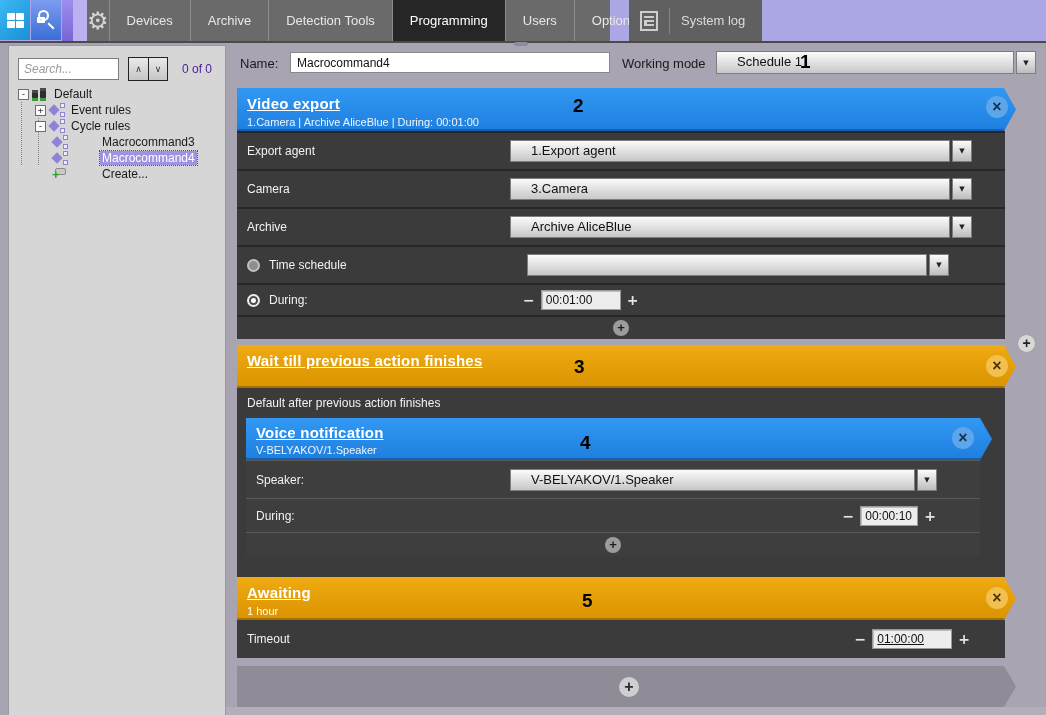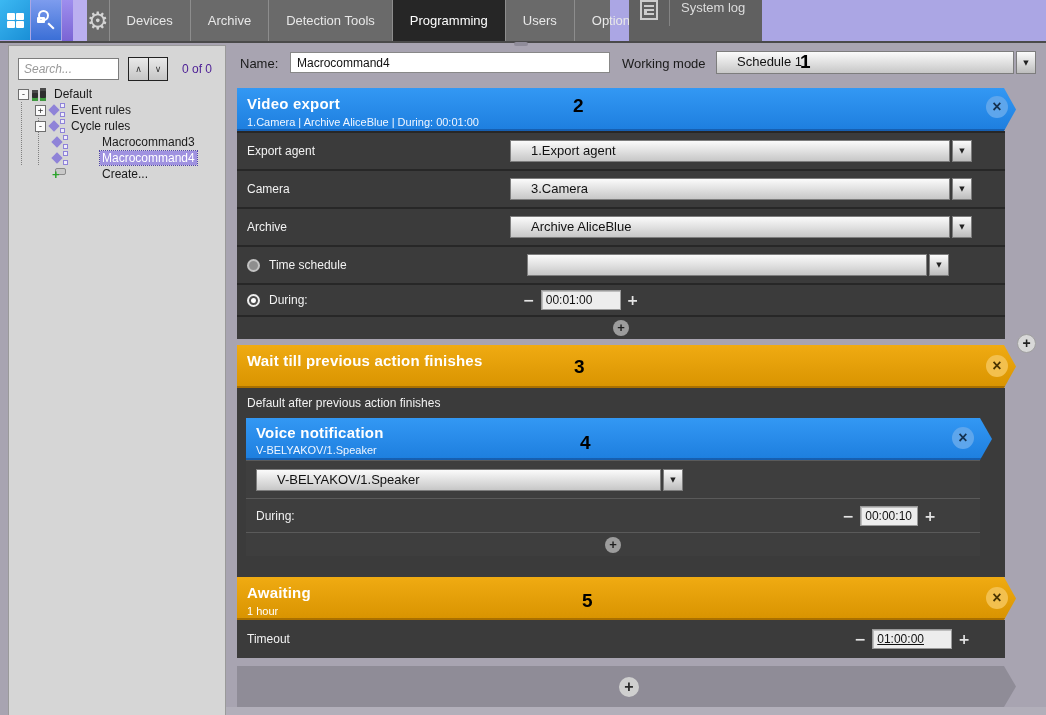--- a/index.html
+++ b/index.html
@@ -23,21 +23,21 @@
   .mag-box { position:absolute; left:6px; top:17px; width:8px; height:6px; background:#fff; border-radius:1px;
     font-size:4px; color:#3b6fd6; text-align:center; line-height:6px; font-weight:bold; }
   .strip1 { position:absolute; left:62px; top:0; width:11px; height:41px; background:linear-gradient(#9e8eee,#7a64d4); }
   .strip2 { position:absolute; left:73px; top:0; width:14px; height:41px; background:#bbb0f0; }
   .navbar { position:absolute; left:87px; top:0; width:523px; height:41px; background:#6a6a6a; display:flex; align-items:stretch; }
   .gearbox { width:46px; display:flex; align-items:center; justify-content:center; border-right:1px solid #8d8d8d; }
   .gear { font-family:"DejaVu Sans",sans-serif; font-size:24px; color:#d4d4d4; line-height:1; }
   .tab { display:flex; align-items:center; padding:0 17px; font-size:13px; color:#e8e8e8; border-right:1px solid #8d8d8d; white-space:nowrap; }
   .tab.active { background:#262626; color:#fff; }
   .nav-fill { flex:1; }
-  .syslog { position:absolute; left:629px; top:0; width:133px; height:41px; background:#606060; display:flex; }
+  .syslog { position:absolute; left:629px; top:0; width:133px; height:41px; background:#606060; display:flex; align-items:center; }
   .doc-ico { width:18px; height:20px; border:2px solid #cdcdcd; margin-left:11px; position:relative; background:#606060; }
   .doc-ico i { position:absolute; right:2px; height:2px; background:#cdcdcd; width:8px; }
   .doc-ico i:nth-child(1){ top:3px; width:10px; left:2px; }
   .doc-ico i:nth-child(2){ top:7px; }
   .doc-ico i:nth-child(3){ top:11px; }
   .doc-ico b { position:absolute; left:2px; top:7px; width:3px; height:6px; background:#cdcdcd; }
   .syslog-sep { width:1px; height:26px; background:#848484; margin:0 11px; }
   .syslog-label { font-size:13px; color:#dcdcdc; }
   .splitter-notch { position:absolute; left:514px; top:42px; width:14px; height:4px; background:#8f8c99; border-radius:2px; }
 
@@ -85,21 +85,21 @@
   .dd-btn span { font-family:"DejaVu Sans",sans-serif; font-size:7px; color:#222; }
   .wm-dd { position:absolute; left:716px; top:51px; width:320px; height:23px; }
 
   
   .panel { position:absolute; left:237px; width:768px; }
   .hdr { position:relative; height:43px; padding:7px 0 0 10px; color:#fff;
     clip-path:polygon(0 0, calc(100% - 12px) 0, 100% 50%, calc(100% - 12px) 100%, 0 100%); }
   .hdr-w779 { width:779px; }
   .hdr-blue { background:linear-gradient(#3398f4,#1d7ede); box-shadow:inset 0 -2px 0 rgba(0,0,40,.25); }
   .hdr-orange { background:linear-gradient(#f0ab12,#d89300); box-shadow:inset 0 -2px 0 rgba(60,30,0,.3); }
-  .hdr-title { font-size:15px; font-weight:bold; letter-spacing:.2px; }
+  .hdr-title { font-size:15px; font-weight:bold; letter-spacing:.2px;text-decoration:underline; }
   .hdr-sub { font-size:11px; margin-top:4px; color:#f0f6ff; }
   .hdr-orange .hdr-sub { color:#fff; }
   .xbtn { position:absolute; width:22px; height:22px; border-radius:50%; text-align:center; line-height:21px;
     font-size:16px; font-weight:bold; }
   .xbtn-blue { background:#5ea6ec; color:#14304e; }
   .xbtn-orange { background:#f3c04e; color:#4a3400; }
   .rows { background:#3b3b3b; }
   .row { height:38px; display:flex; align-items:center; padding:0 10px; color:#f2f2f2; font-size:12px;
     border-top:2px solid #272727; background:#3b3b3b; }
   .lbl-a { width:263px; flex:none; }
@@ -335,20 +335,21 @@
     <div class="wait-body">
       <div class="perform-text">Default after previous action finishes</div>
 
       <div class="nested">
         <div class="hdr hdr-blue hdr-w746" style="padding-top:6px;">
           <div class="hdr-title">Voice notification</div>
           <div class="hdr-sub" style="margin-top:3px;">V-BELYAKOV/1.Speaker</div>
           <div class="xbtn xbtn-blue" style="left:706px; top:9px;">×</div>
         </div>
         <div class="nrow">
+          <div class="lbl-d">Speaker:</div>
           <div class="dd dd-427">
             <div class="dd-val">V-BELYAKOV/1.Speaker</div>
             <div class="dd-btn">
                 <span>▼</span>
               </div>
           </div>
         </div>
         <div class="nrow nrow-during">
           <div>During:</div>
           <div class="spin ml-auto">

